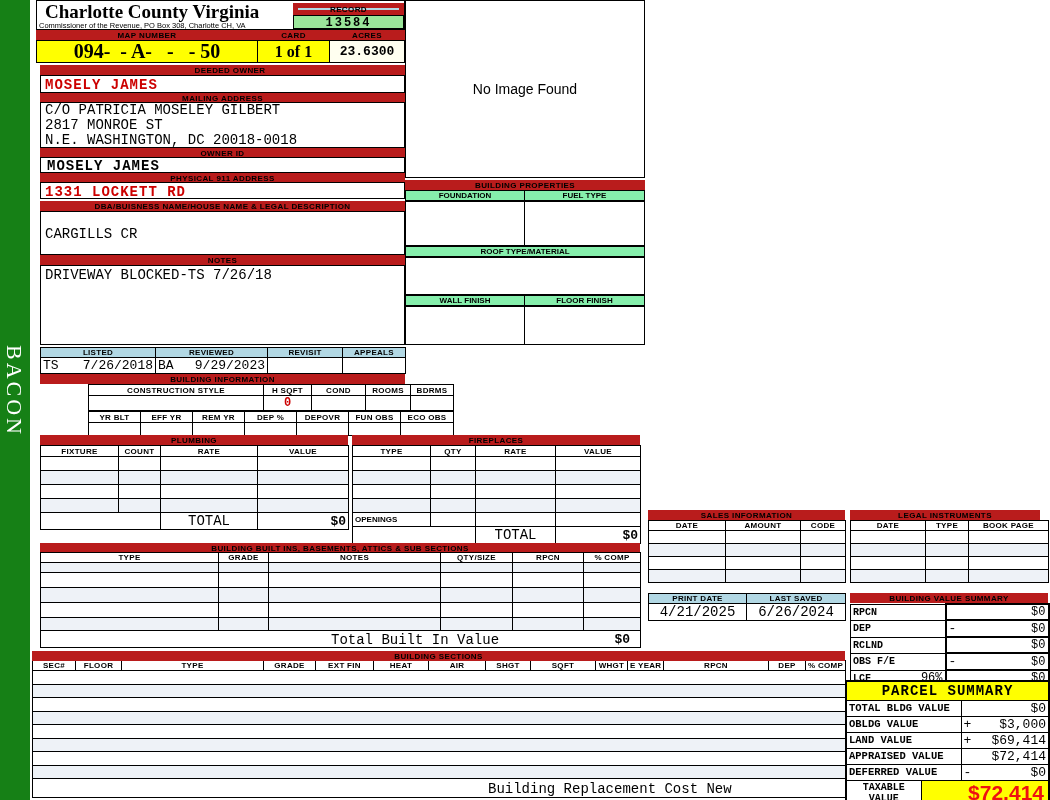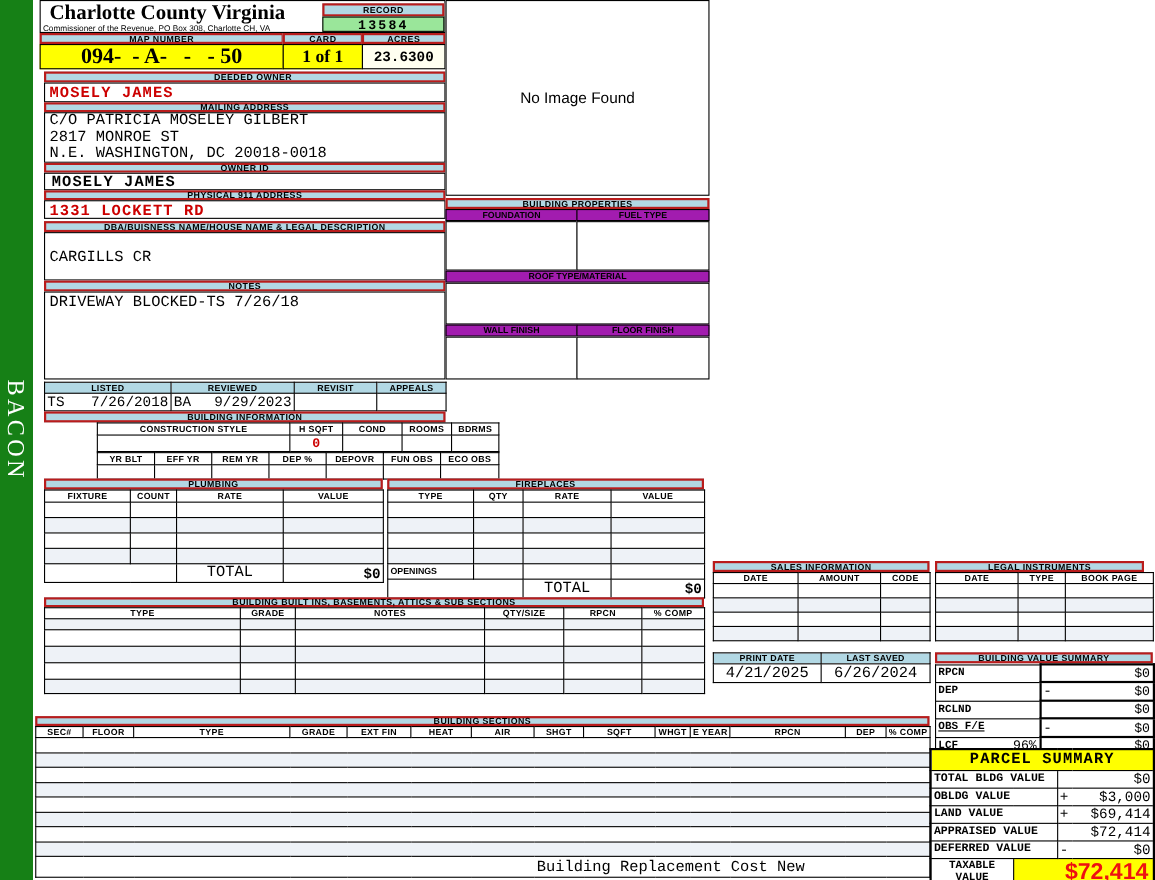--- a/index.html
+++ b/index.html
@@ -1,21 +1,21 @@
 <!DOCTYPE html>
 <html><head>
 <meta charset="utf-8">
 <style>
   html,body{margin:0;padding:0;background:#fff;}
   #stage{position:relative;width:1050px;height:800px;background:#fff;overflow:hidden;
          font-family:"Liberation Sans",sans-serif;}
   .abs{position:absolute;box-sizing:border-box;}
-  .bar{background:#b2d8e4;border:2px solid #b91c1c;display:flex;align-items:center;justify-content:center;
+  .bar{background:#b2d8e4;border:5px solid #b91c1c;display:flex;align-items:center;justify-content:center;
        font:bold 8px "Liberation Sans",sans-serif;letter-spacing:.4px;color:#000;}
-  .whdr{background:#a21caf;border:1px solid #000;display:flex;align-items:center;justify-content:center;
+  .whdr{background:#86efac;border:1px solid #000;display:flex;align-items:center;justify-content:center;
        font:bold 8px "Liberation Sans",sans-serif;}
   .box{border:1px solid #000;background:#fff;}
   .mono{font-family:"Liberation Mono","DejaVu Sans Mono",monospace;}
   .red{color:#cc0000;}
   table{border-collapse:collapse;table-layout:fixed;width:100%;}
   td{border:1px solid #000;padding:0 2px;overflow:hidden;white-space:nowrap;box-sizing:border-box;
      font:13px "Liberation Mono","DejaVu Sans Mono",monospace;}
   td.h{font:bold 8px "Liberation Sans",sans-serif;text-align:center;background:#fff;letter-spacing:.3px;}
   td.hb{font:bold 8px "Liberation Sans",sans-serif;text-align:center;background:#b2d8e4;letter-spacing:.3px;}
   tr.st td{background:#eef2f7;}
@@ -330,20 +330,26 @@
             <td></td>
           </tr>
       <tr style="height:13px;" class="st">
             <td></td>
             <td></td>
             <td></td>
             <td></td>
             <td></td>
             <td></td>
           </tr>
+      <tr style="height:17px;">
+        <td colspan="6" style="position:relative;">
+          <span style="position:absolute;left:290px;top:1px;font-size:14px;">Total Built In Value</span>
+          <span style="position:absolute;right:10px;top:1px;font-weight:bold;">$0</span>
+        </td>
+      </tr>
     </tbody>
       </table>
   </div>
 
   <div class="abs bar" style="left:648px;top:510px;width:197px;height:10px;">SALES INFORMATION</div>
   <div class="abs" style="left:648px;top:520px;width:197px;">
     <table>
       <colgroup>
           <col style="width:77px">
           <col style="width:75px">
@@ -465,21 +471,21 @@
       <tr style="height:14px;">
         <td style="font:bold 10px 'Liberation Mono',monospace;">RCLND</td>
         <td style="border-width:2px;">
               <span class="flexsb">
                 <span></span>
                 <span style="font-size:12px;">$0</span>
               </span>
             </td>
       </tr>
       <tr style="height:14px;">
-        <td style="font:bold 10px 'Liberation Mono',monospace;text-decoration:underline;">OBS F/E</td>
+        <td style="font:bold 10px 'Liberation Mono',monospace;">OBS F/E</td>
         <td style="border-width:2px;">
               <span class="flexsb">
                 <span>-</span>
                 <span style="font-size:12px;">$0</span>
               </span>
             </td>
       </tr>
       <tr style="height:15px;">
         <td>
               <span class="flexsb">

